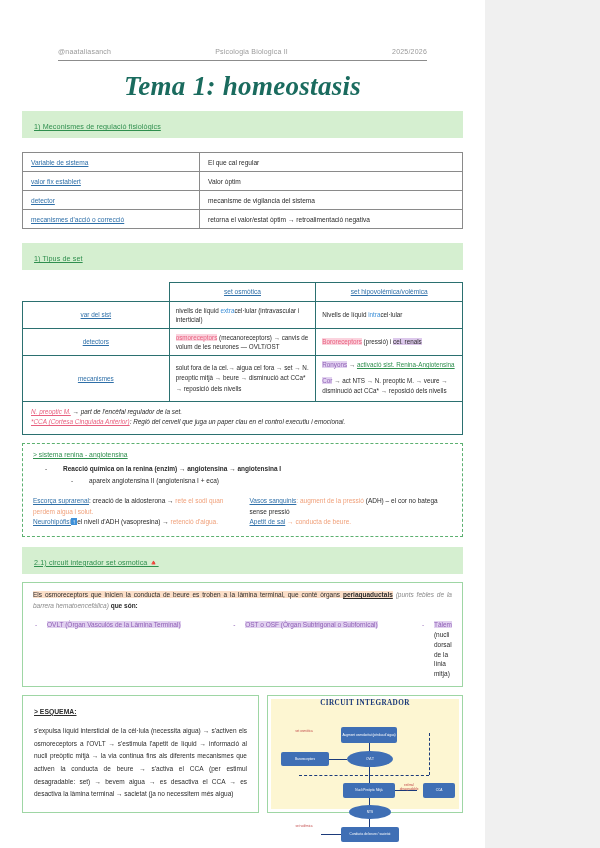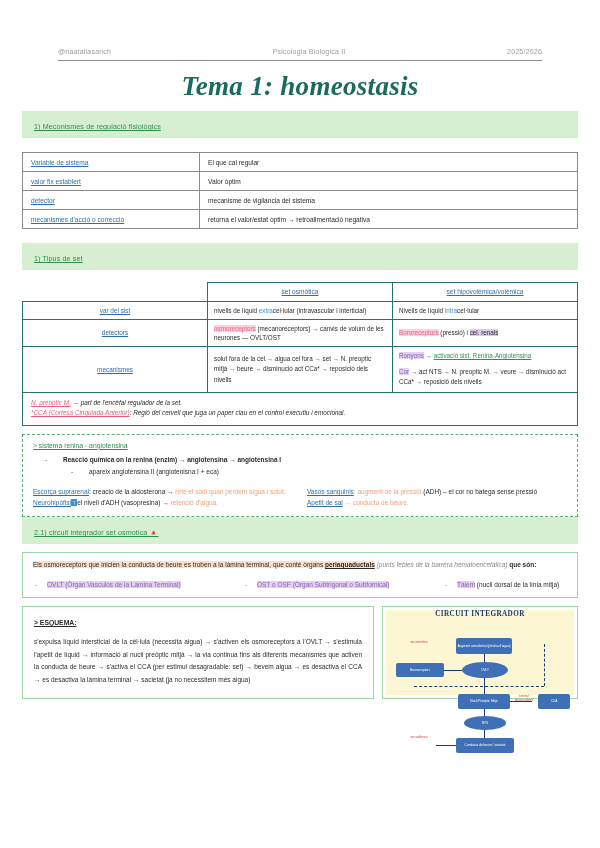--- a/index.html
+++ b/index.html
@@ -4,21 +4,21 @@
 <style>
   html, body {
     margin: 0;
     padding: 0;
     background: #f0f0f0;
   }
   body {
     font-family: "Liberation Sans", sans-serif;
   }
   .page {
-    width: 600px;
+    width: 485px;
     height: 848px;
     background: #ffffff;
     position: relative;
     box-sizing: border-box;
     overflow: hidden;
   }
 
   
   .doc-header {
     display: flex;
@@ -394,21 +394,21 @@
         <span class="blueu">Escorça suprarenal</span><span>: creació de la aldosterona → </span><span class="orange">rete el sodi quan perdem aigua i solut.</span><br>
         <span class="blueu">Neurohipòfisi</span><span style="background:#3e90d8;color:#fff;padding:0 1.5px;">↑</span><span>el nivell d'ADH (vasopresina) → </span><span class="orange">retenció d'aigua.</span>
       </div>
       <div>
         <span class="blueu">Vasos sanguinis</span><span class="orange">: augment de la pressió </span><span>(ADH) – el cor no batega sense pressió</span><br>
         <span class="blueu">Apetit de sal</span><span class="orange"> → conducta de beure.</span>
       </div>
     </div>
   </div>
 
-  <div class="section-bar" style="">
+  <div class="section-bar" style="margin-top:10px;">
     <span>2.1) circuit integrador set osmotica 🔺</span>
   </div>
 
   <div class="green-box">
     <div class="intro">
       <span class="hl-orange">Els osmoreceptors que inicien la conducta de beure es troben a la làmina terminal, que conté òrgans </span><span class="hl-orange" style="font-weight:bold;text-decoration:underline;">periaquaductals</span><span style="font-style:italic;color:#8a8a8a;"> (punts febles de la barrera hematoencefàlica)</span><span style="font-weight:bold;"> que són:</span>
     </div>
 
     <div class="three-col">
       <div class="col-a"><span class="hl-purple2">OVLT (Òrgan Vasculós de la Làmina Terminal)</span></div>

